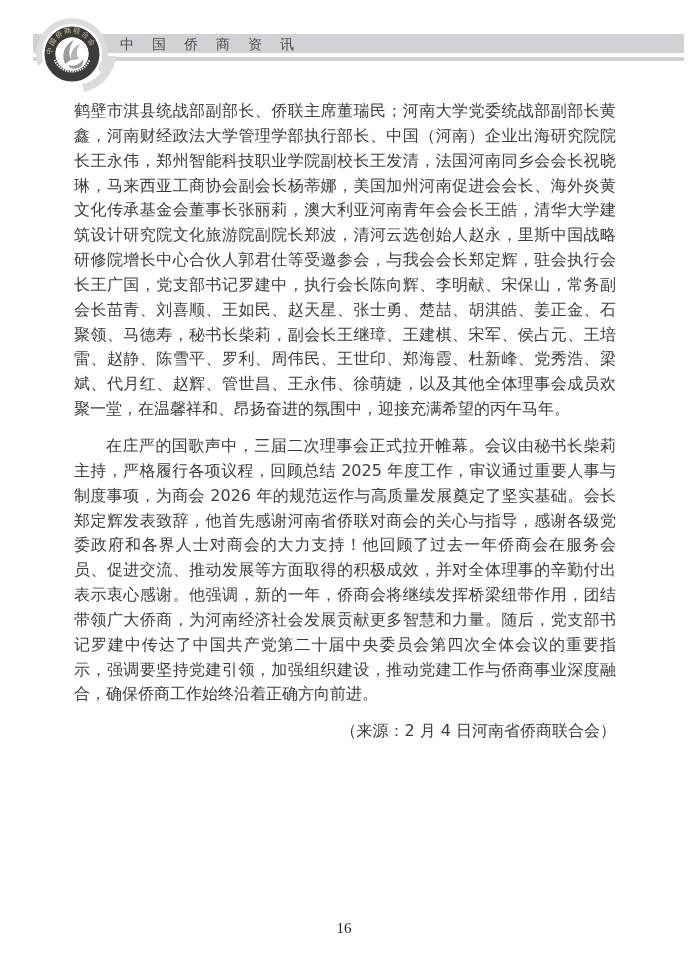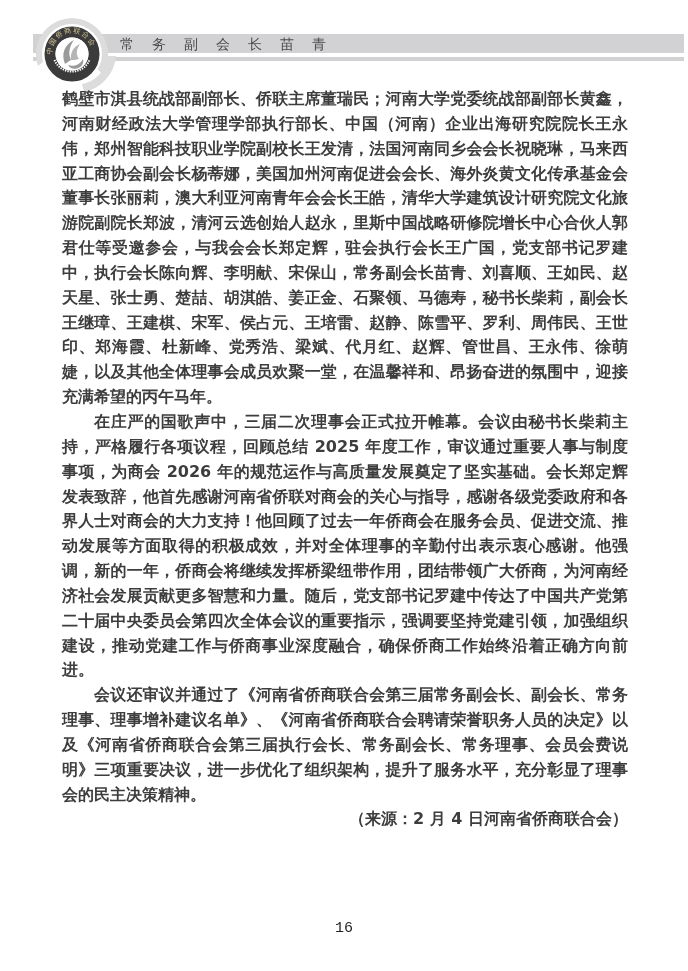--- a/index.html
+++ b/index.html
@@ -40,42 +40,42 @@
   .logo{
     position:absolute;left:24px;top:4px;width:96px;height:96px;
   }
   
   .content{
     position:absolute;left:62px;top:87px;width:566px;
     font-size:16px;line-height:24.85px;
     color:var(--body-text);
     text-align:justify;
   }
-  .content p{margin:0;padding:0;font-weight:bold;}
+  .content p{margin:12px;padding:0;}
   .content p.indent{text-indent:2em;}
   .attribution{
     text-align:right;
     text-indent:0;
   }
   
   .page-number{
     position:absolute;left:0;right:0;top:920px;
     text-align:center;
-    font-family:Liberation Mono, monospace;
+    font-family:Liberation Serif, serif;
     font-size:15px;color:#1f1f1f;
   }
 </style>
 </head>
 <body>
 
 <div class="page">
 
   <div class="band"></div>
   <div class="band-underline"></div>
-  <div class="masthead">常务副会长苗青</div>
+  <div class="masthead">中国侨商资讯</div>
 
   <svg class="logo" viewBox="0 0 96 96" aria-hidden="true">
 
     <g>
       <path d="M14 62 A 36 36 0 1 1 78 70 L 72 63 A 28 28 0 1 0 21 56 Z" fill="var(--swirl-gray)"></path>
       <path d="M60 88 A 40 40 0 0 0 92 52 L 84 52 A 32 32 0 0 1 58 80 Z" fill="var(--swirl-gray)"></path>
     </g>
 
     <circle cx="48" cy="50" r="30" fill="#ffffff"></circle>
 
@@ -96,19 +96,18 @@
     <g fill="var(--swoosh-gray)">
       <path d="M41 60 C 37 50 40 41 50 36 C 45 43 44 50 47 56 C 44 58 42 59 41 60 Z"></path>
       <path d="M47 56 C 46 49 49 43 56 40 C 52 46 52 51 55 55 C 52 56 49 56 47 56 Z" fill="#b5b5b5"></path>
       <path d="M44 61 C 50 63 56 61 59 55 C 60 59 58 63 53 64.5 C 49 65.5 45.5 64 44 61 Z"></path>
     </g>
   </svg>
 
   <div class="content">
     <p>鹤壁市淇县统战部副部长、侨联主席董瑞民；河南大学党委统战部副部长黄鑫，河南财经政法大学管理学部执行部长、中国（河南）企业出海研究院院长王永伟，郑州智能科技职业学院副校长王发清，法国河南同乡会会长祝晓琳，马来西亚工商协会副会长杨蒂娜，美国加州河南促进会会长、海外炎黄文化传承基金会董事长张丽莉，澳大利亚河南青年会会长王皓，清华大学建筑设计研究院文化旅游院副院长郑波，清河云选创始人赵永，里斯中国战略研修院增长中心合伙人郭君仕等受邀参会，与我会会长郑定辉，驻会执行会长王广国，党支部书记罗建中，执行会长陈向辉、李明献、宋保山，常务副会长苗青、刘喜顺、王如民、赵天星、张士勇、楚喆、胡淇皓、姜正金、石聚领、马德寿，秘书长柴莉，副会长王继璋、王建棋、宋军、侯占元、王培雷、赵静、陈雪平、罗利、周伟民、王世印、郑海霞、杜新峰、党秀浩、梁斌、代月红、赵辉、管世昌、王永伟、徐萌婕，以及其他全体理事会成员欢聚一堂，在温馨祥和、昂扬奋进的氛围中，迎接充满希望的丙午马年。</p>
     <p class="indent">在庄严的国歌声中，三届二次理事会正式拉开帷幕。会议由秘书长柴莉主持，严格履行各项议程，回顾总结 2025 年度工作，审议通过重要人事与制度事项，为商会 2026 年的规范运作与高质量发展奠定了坚实基础。会长郑定辉发表致辞，他首先感谢河南省侨联对商会的关心与指导，感谢各级党委政府和各界人士对商会的大力支持！他回顾了过去一年侨商会在服务会员、促进交流、推动发展等方面取得的积极成效，并对全体理事的辛勤付出表示衷心感谢。他强调，新的一年，侨商会将继续发挥桥梁纽带作用，团结带领广大侨商，为河南经济社会发展贡献更多智慧和力量。随后，党支部书记罗建中传达了中国共产党第二十届中央委员会第四次全体会议的重要指示，强调要坚持党建引领，加强组织建设，推动党建工作与侨商事业深度融合，确保侨商工作始终沿着正确方向前进。</p>
-    <p class="indent">会议还审议并通过了《河南省侨商联合会第三届常务副会长、副会长、常务理事、理事增补建议名单》、《河南省侨商联合会聘请荣誉职务人员的决定》以及《河南省侨商联合会第三届执行会长、常务副会长、常务理事、会员会费说明》三项重要决议，进一步优化了组织架构，提升了服务水平，充分彰显了理事会的民主决策精神。</p>
     <p class="attribution">（来源：2 月 4 日河南省侨商联合会）</p>
   </div>
 
   <div class="page-number">16</div>
 
 </div>
 
 </body></html>

